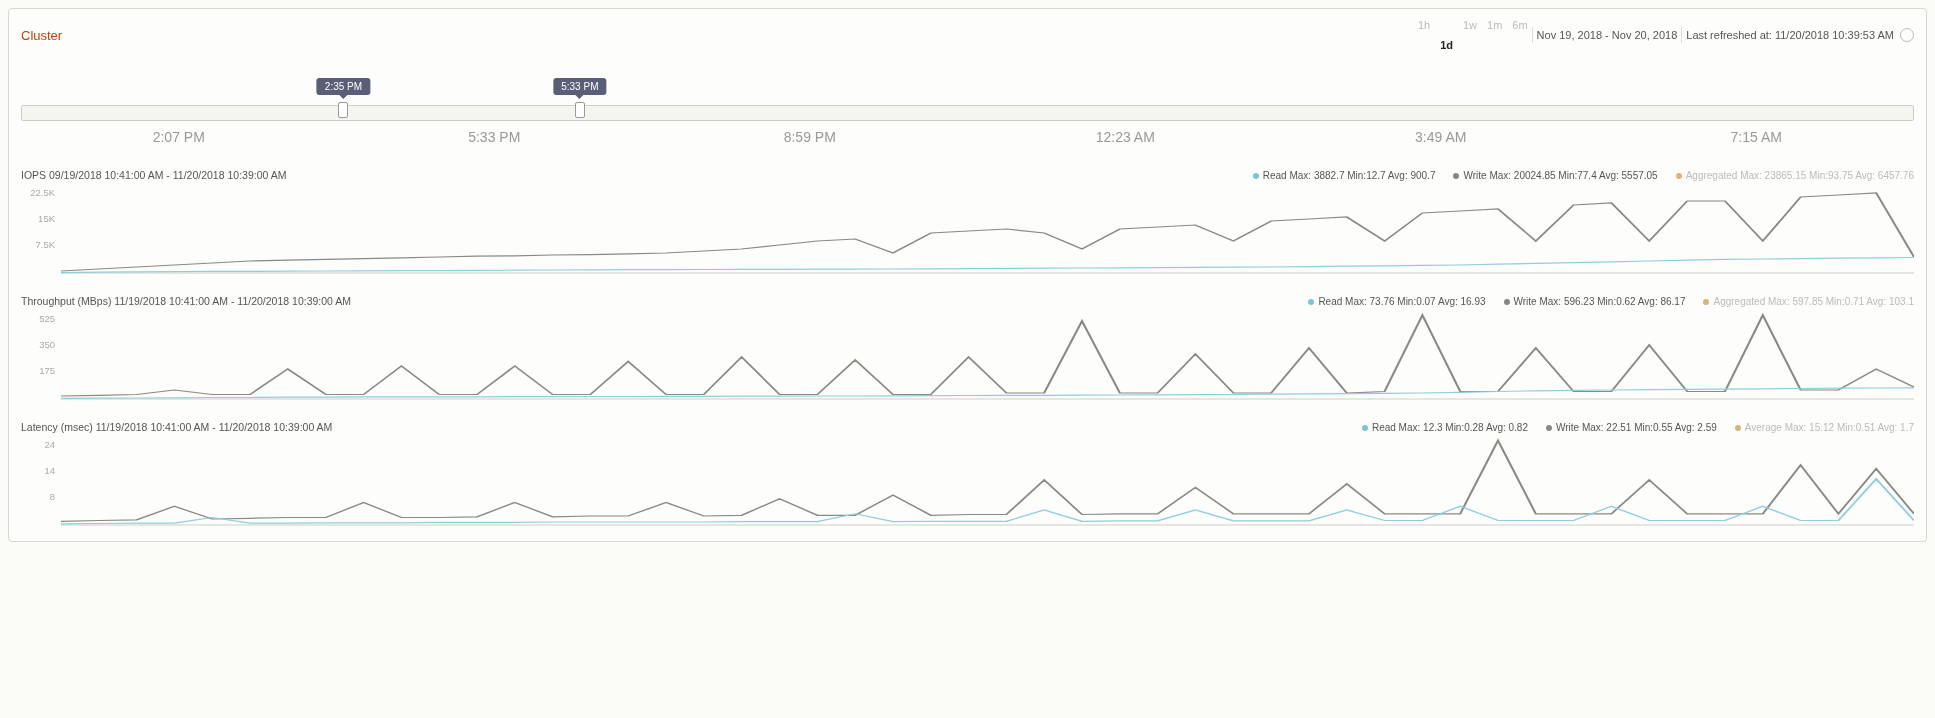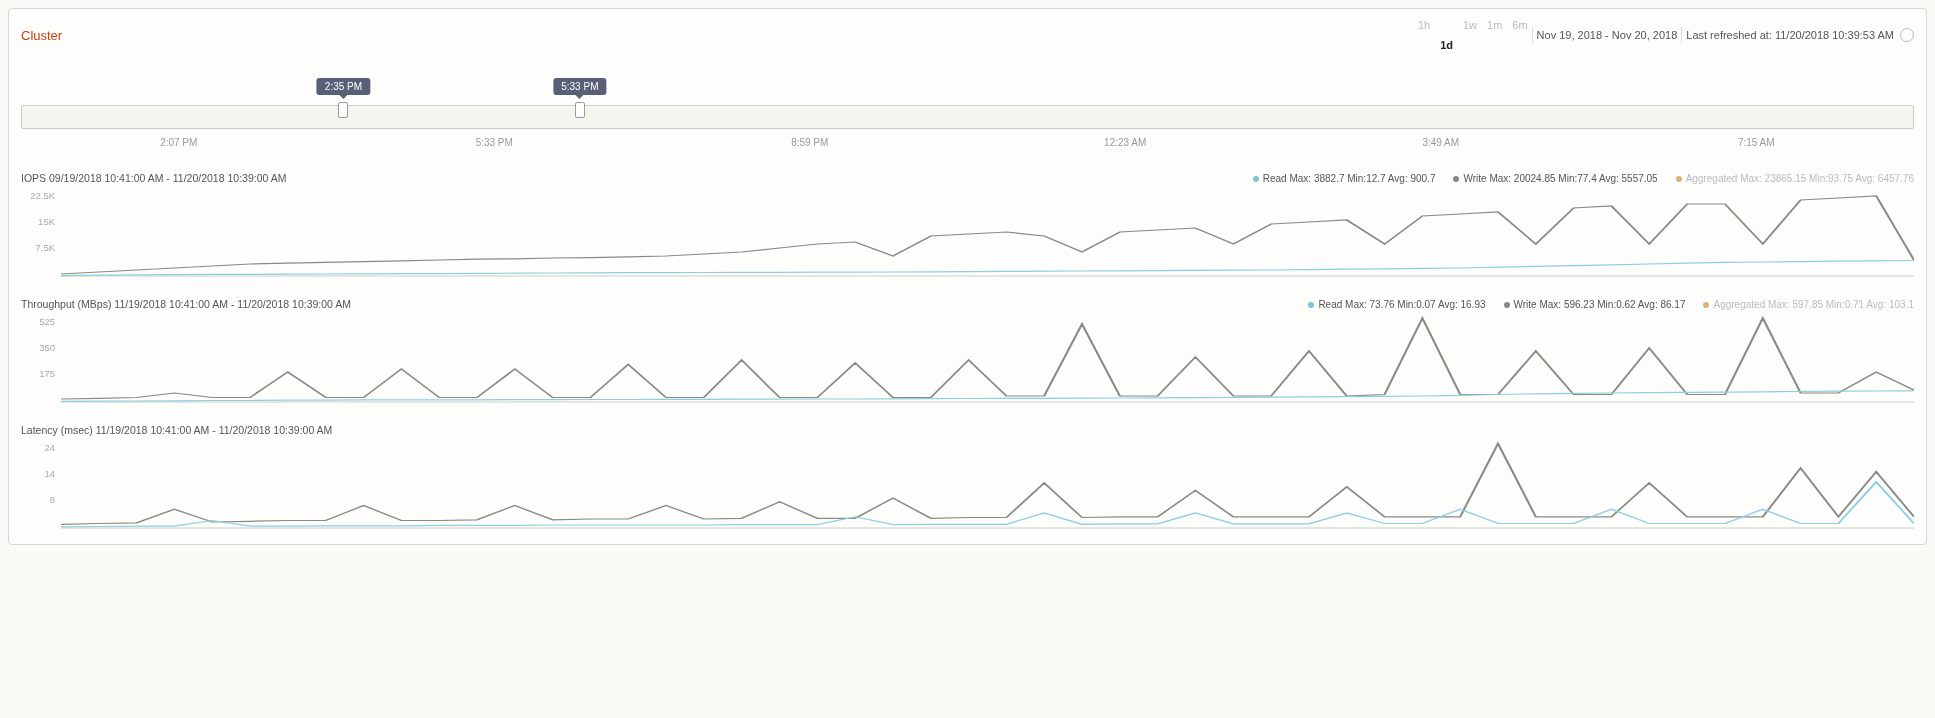--- a/index.html
+++ b/index.html
@@ -30,21 +30,21 @@
   .div { width: 1px; height: 16px; background: #ddd; }
   .refresh { display: flex; align-items: center; gap: 6px; }
   .refresh-icon {
     width: 14px; height: 14px; border: 1.5px solid #bbb; border-radius: 50%;
   }
 
   
   .slider-area { position: relative; padding: 10px 0 4px 0; }
   .track {
     position: relative;
-    height: 24px;
+    height: 16px;
     border: 1px solid #ccc;
     border-radius: 2px;
     background: #f5f5f0;
     margin: 22px 0 6px 0;
   }
   .handle {
     position: absolute;
     top: -4px;
     width: 10px;
     height: 16px;
@@ -67,21 +67,21 @@
   }
   .tooltip::after {
     content: "";
     position: absolute;
     left: 50%; bottom: -4px;
     transform: translateX(-50%);
     border: 4px solid transparent;
     border-top-color: #5a5f78;
     border-bottom: none;
   }
-  .ticks { display: flex; justify-content: space-between; font-size: 10px; color: #999; padding: 2px 0; }
+  .ticks { display: flex; justify-content: space-between; font-size: 14px; color: #999; padding: 2px 0; }
   .ticks span { flex: 1; text-align: center; }
 
   
   .chart-block { margin-top: 18px; }
   .chart-hdr {
     display: flex;
     justify-content: space-between;
     align-items: baseline;
     font-size: 10.5px;
     color: #555;
@@ -200,20 +200,25 @@
           <line class="baseline" x1="0" y1="90" x2="1000" y2="90"></line>
           <polyline class="line-write" points="0.0,87.0 20.4,86.3 40.8,85.5 61.2,81.0 81.6,85.5 102.0,85.5 122.4,60.0 142.9,85.5 163.3,85.5 183.7,57.0 204.1,85.5 224.5,85.5 244.9,57.0 265.3,85.5 285.7,85.5 306.1,52.5 326.5,85.5 346.9,85.5 367.3,48.0 387.8,85.5 408.2,85.5 428.6,51.0 449.0,85.5 469.4,85.5 489.8,48.0 510.2,84.0 530.6,84.0 551.0,12.0 571.4,84.0 591.8,84.0 612.2,45.0 632.7,84.0 653.1,84.0 673.5,39.0 693.9,84.0 714.3,82.5 734.7,6.0 755.1,82.5 775.5,82.5 795.9,39.0 816.3,82.5 836.7,82.5 857.1,36.0 877.6,82.5 898.0,82.5 918.4,6.0 938.8,81.0 959.2,81.0 979.6,60.0 1000.0,78.0"></polyline>
           <polyline class="line-read" points="0.0,89.3 20.4,89.1 40.8,89.0 61.2,88.8 81.6,88.5 102.0,88.5 122.4,88.2 142.9,88.2 163.3,87.9 183.7,87.9 204.1,87.8 224.5,87.8 244.9,87.6 265.3,87.6 285.7,87.5 306.1,87.5 326.5,87.3 346.9,87.3 367.3,87.2 387.8,87.2 408.2,87.0 428.6,87.0 449.0,86.8 469.4,86.7 489.8,86.5 510.2,86.4 530.6,86.3 551.0,86.1 571.4,86.0 591.8,85.8 612.2,85.7 632.7,85.5 653.1,85.2 673.5,84.9 693.9,84.6 714.3,84.3 734.7,84.0 755.1,83.3 775.5,82.5 795.9,81.8 816.3,81.3 836.7,81.0 857.1,80.7 877.6,80.4 898.0,80.1 918.4,79.8 938.8,79.5 959.2,79.2 979.6,79.0 1000.0,78.9"></polyline>
         </svg>
       </div>
     </div>
       </div>
       <div class="chart-block">
     <div class="chart-hdr">
       <div class="chart-title">Latency (msec) 11/19/2018 10:41:00 AM - 11/20/2018 10:39:00 AM</div>
+      <div class="legend">
+        <span><span class="dot read"></span>Read Max: 12.3 Min:0.28 Avg: 0.82</span>
+        <span><span class="dot write"></span>Write Max: 22.51 Min:0.55 Avg: 2.59</span>
+        <span class="dim"><span class="dot agg"></span>Average Max: 15.12 Min:0.51 Avg: 1.7</span>
+      </div>
     </div>
     <div class="chart-body">
       <div class="yaxis">
         <span>24</span>
         <span>14</span>
         <span>8</span>
         <span></span>
       </div>
       <div class="plot">
         <svg viewBox="0 0 1000 94" preserveAspectRatio="none" height="94">

